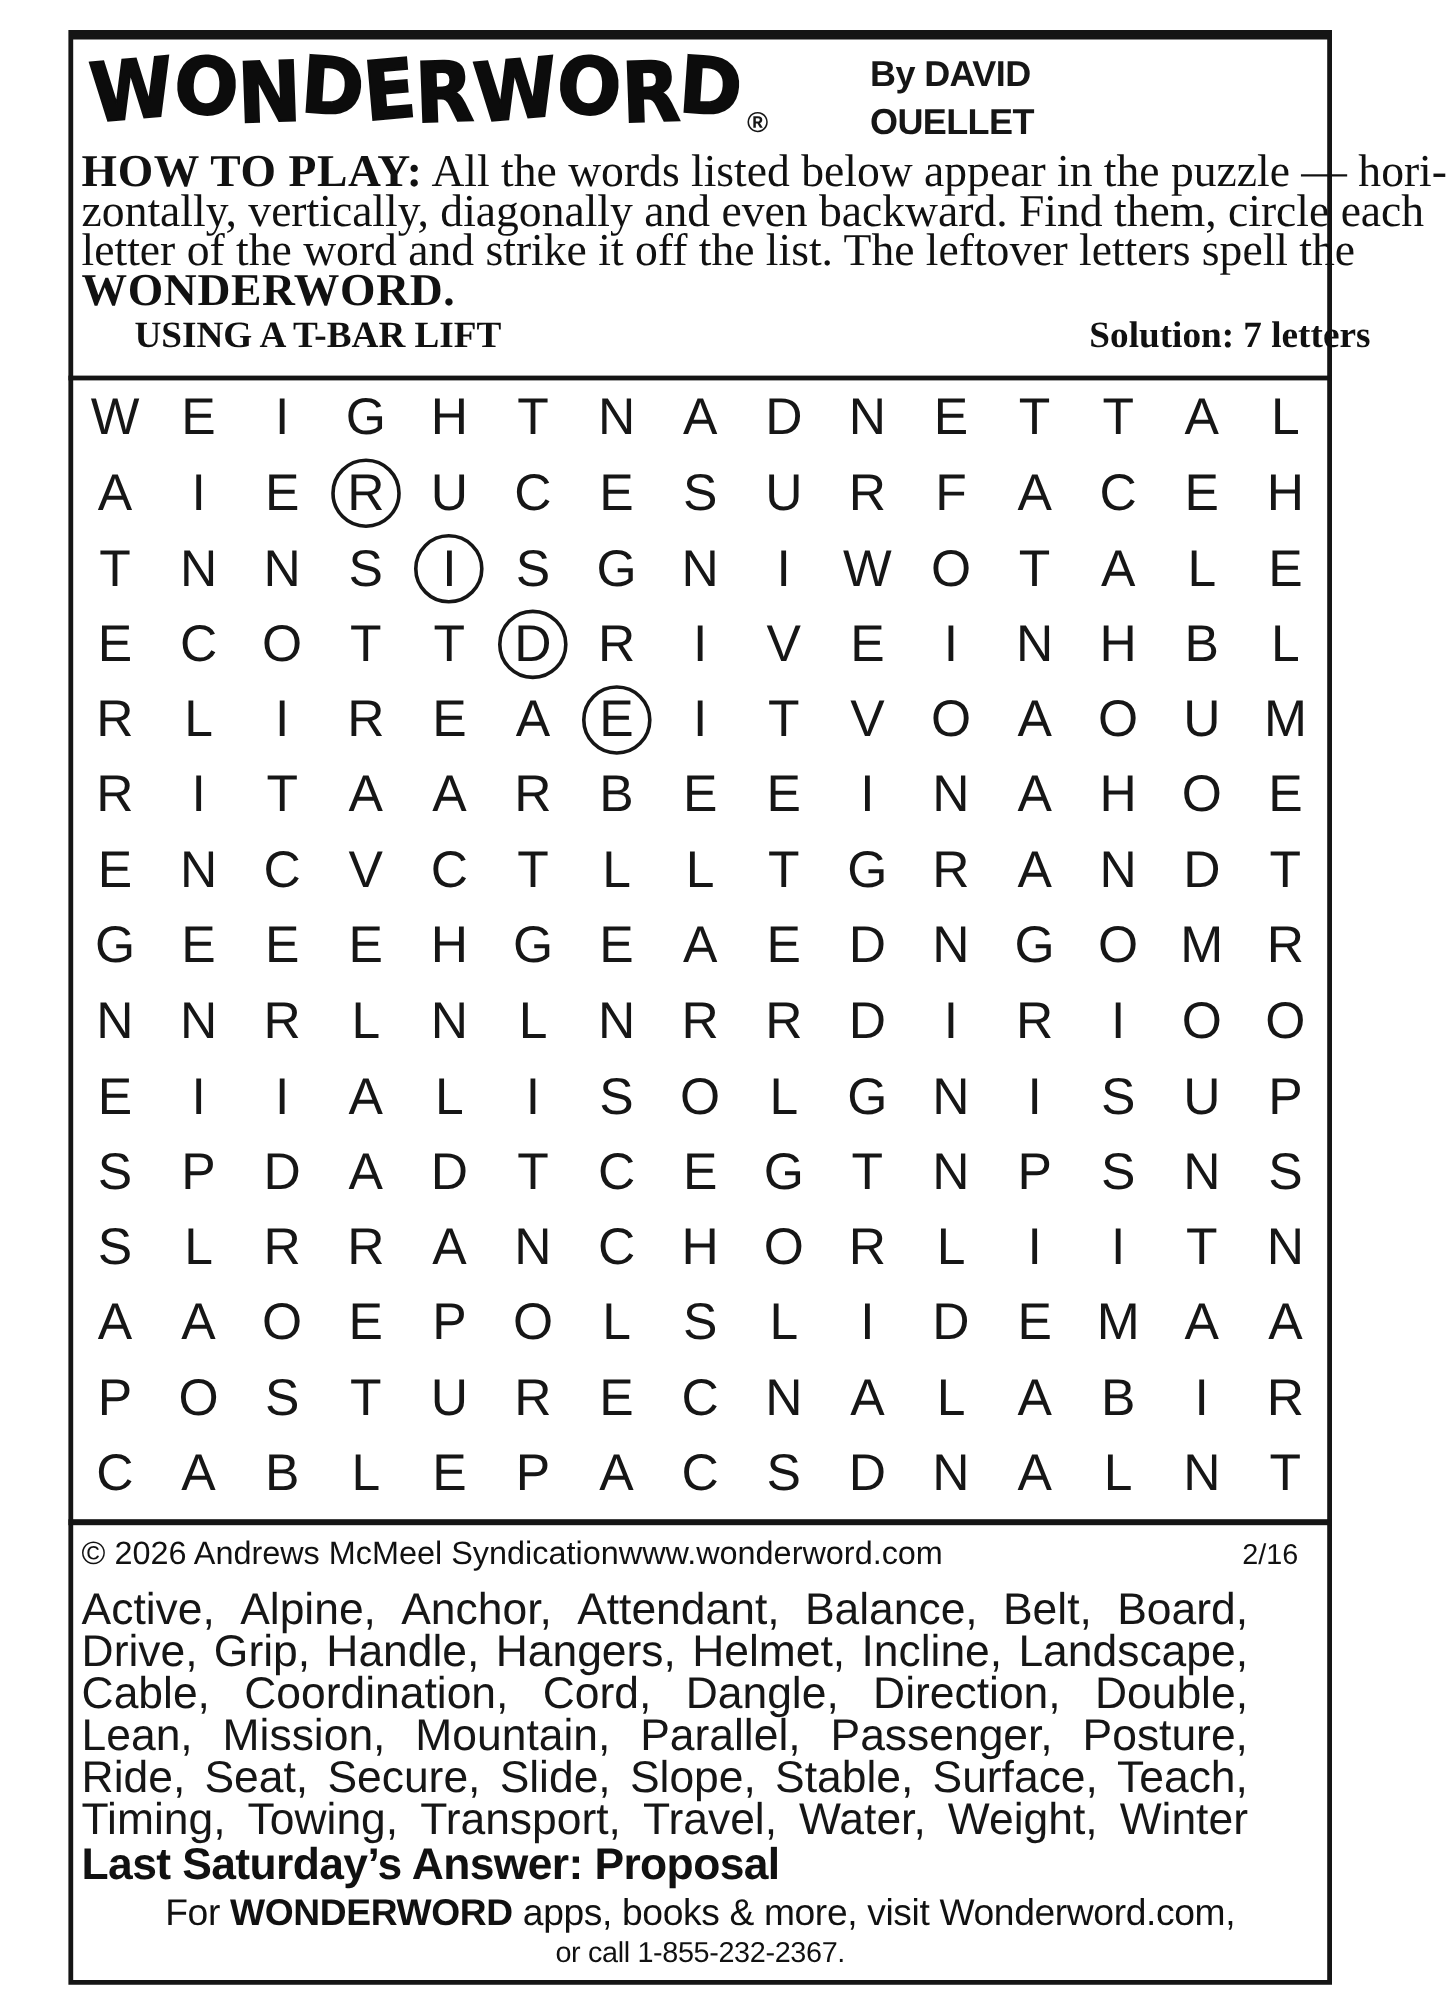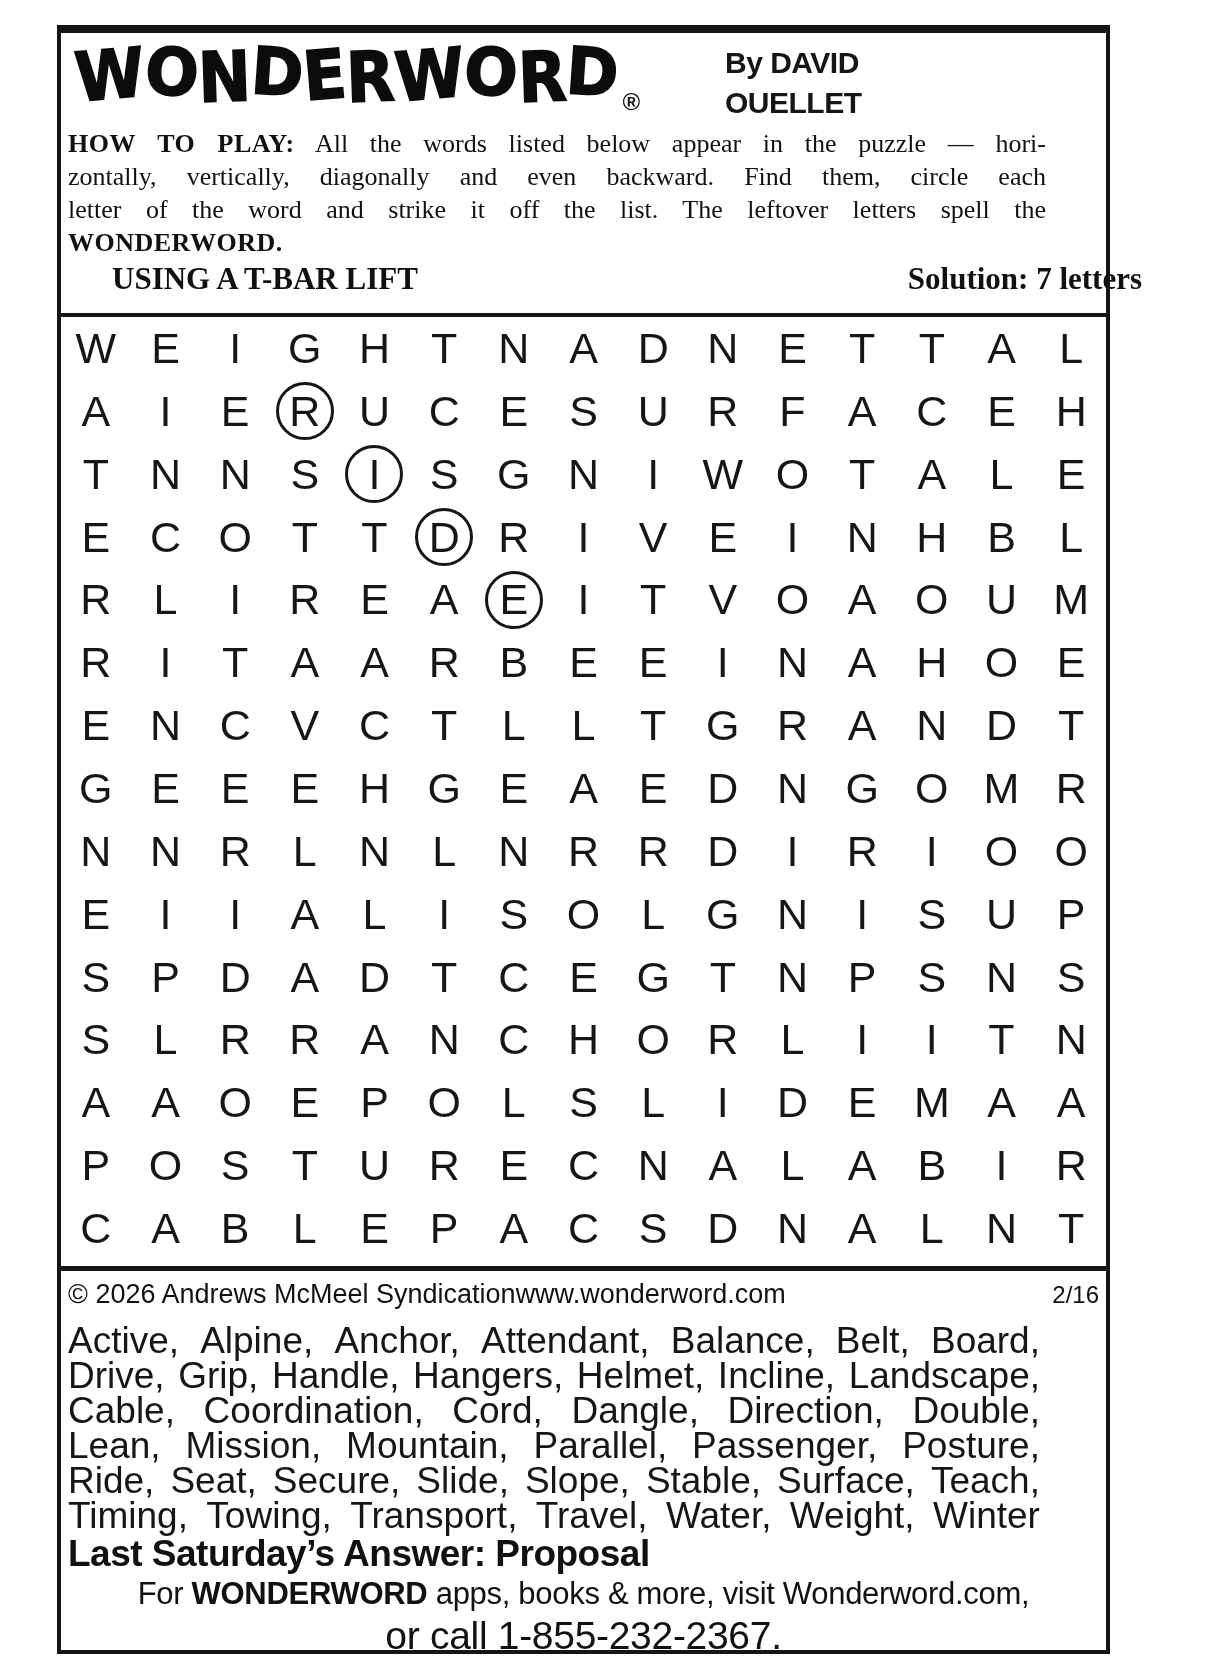--- a/index.html
+++ b/index.html
@@ -16,21 +16,21 @@
            -webkit-text-stroke:1.5px #0c0c0c;}
   .logo-ch:nth-child(odd){transform:rotate(-5deg) translateY(1px) scaleY(1.08);}
   .logo-ch:nth-child(even){transform:rotate(4deg) translateY(-2px) scaleY(1.04);}
   .logo-ch:nth-child(3n){transform:rotate(-2deg) translateY(3px) scaleY(1.1);}
   .reg-mark{display:inline-block;font-size:24px;font-weight:700;vertical-align:-14px;margin-left:4px;}
   .byline{position:absolute;left:664px;top:10px;font-weight:700;font-size:30px;line-height:40px;
           letter-spacing:-0.5px;}
 
   
   .htp{position:absolute;left:7px;top:94px;width:978px;
-       font-family:"Liberation Serif",serif;font-size:26px;line-height:33px;color:#111;}
+       font-family:"Liberation Serif",serif;font-size:38px;line-height:33px;color:#111;}
   .htp-line{text-align:justify;text-align-last:justify;height:33px;white-space:nowrap;}
   .htp-line.no-just{text-align:left;text-align-last:left;}
   .htp b{letter-spacing:0.5px;}
 
   .theme-row{position:absolute;left:7px;top:228px;width:1030px;display:flex;
              justify-content:space-between;font-family:"Liberation Serif",serif;
              font-weight:700;font-size:31px;color:#111;margin-left:44px;}
 
   
   .rule{position:absolute;left:-4px;right:-4px;background:#151515;}
@@ -39,36 +39,36 @@
 
   
   .grid{position:absolute;left:0;top:284px;width:1045px;height:943px;
         display:grid;grid-template-columns:repeat(15,1fr);grid-template-rows:repeat(15,1fr);}
   .cell{position:relative;display:flex;align-items:center;justify-content:center;
         font-size:43px;line-height:1;color:#161616;font-family:"Liberation Sans",sans-serif;}
   .ring{position:absolute;width:52px;height:52px;border:3px solid #161616;border-radius:50%;
         left:50%;top:50%;transform:translate(-50%,-50%);}
 
   
-  .footer-row{position:absolute;left:7px;right:7px;top:1246px;display:flex;align-items:baseline;}
+  .footer-row{position:absolute;left:7px;right:24px;top:1246px;display:flex;align-items:baseline;}
   .copyright{font-size:27px;color:#111;}
   .website{font-size:27px;color:#111;}
   .spacer{flex:1;}
   .page-number{font-size:24px;color:#111;}
 
   
   .word-list{position:absolute;left:7px;top:1290px;width:972px;font-size:37px;color:#161616;}
   .wl-line{display:flex;justify-content:space-between;height:35px;line-height:35px;white-space:nowrap;}
 
   .answer-line{position:absolute;left:7px;top:1500px;font-size:37px;font-weight:700;
                letter-spacing:-0.5px;color:#111;}
 
   .promo1{position:absolute;left:0;right:0;top:1543px;text-align:center;font-size:31px;
           letter-spacing:-0.3px;color:#111;}
-  .promo2{position:absolute;left:0;right:0;top:1581px;text-align:center;font-size:39px;
+  .promo2{position:absolute;left:0;right:0;top:1581px;text-align:center;font-size:24px;
           letter-spacing:-0.3px;color:#111;}
 </style>
 </head>
 <body>
 
 <div class="page">
   <div class="outer">
 
     <div class="logo-row">
       <span id="logo-letters"><span class="logo-ch">W</span><span class="logo-ch">O</span><span class="logo-ch">N</span><span class="logo-ch">D</span><span class="logo-ch">E</span><span class="logo-ch">R</span><span class="logo-ch">W</span><span class="logo-ch">O</span><span class="logo-ch">R</span><span class="logo-ch">D</span></span><span class="reg-mark">®</span>

